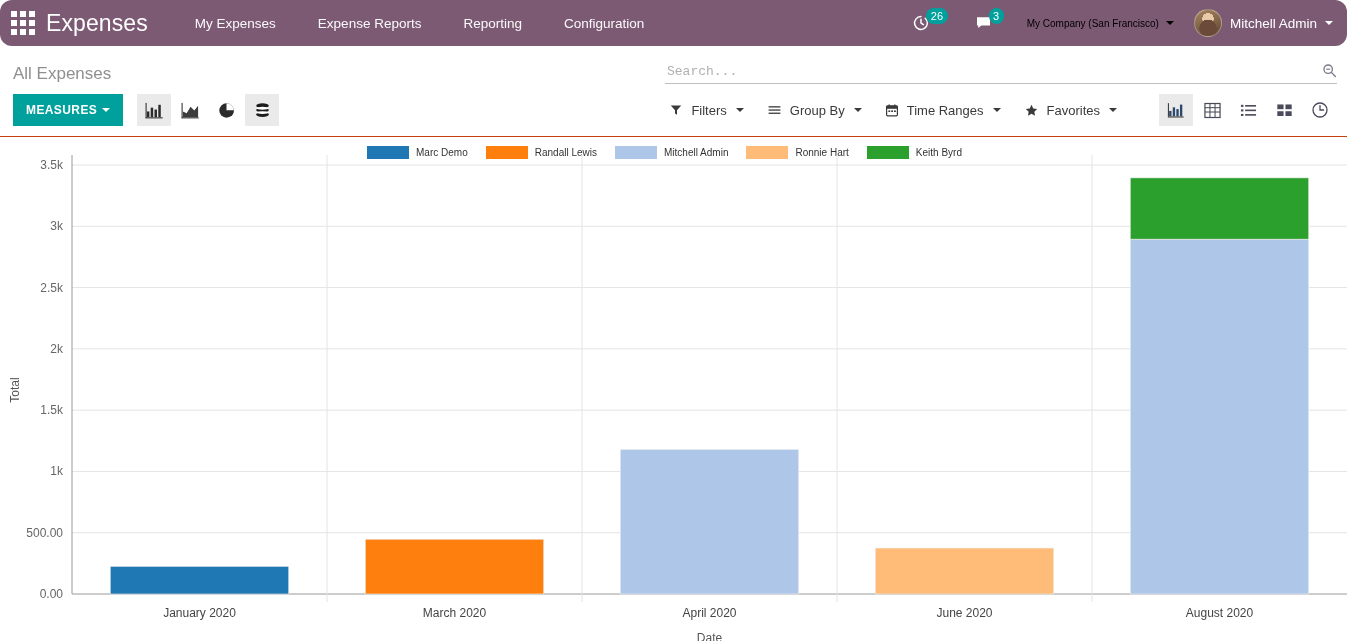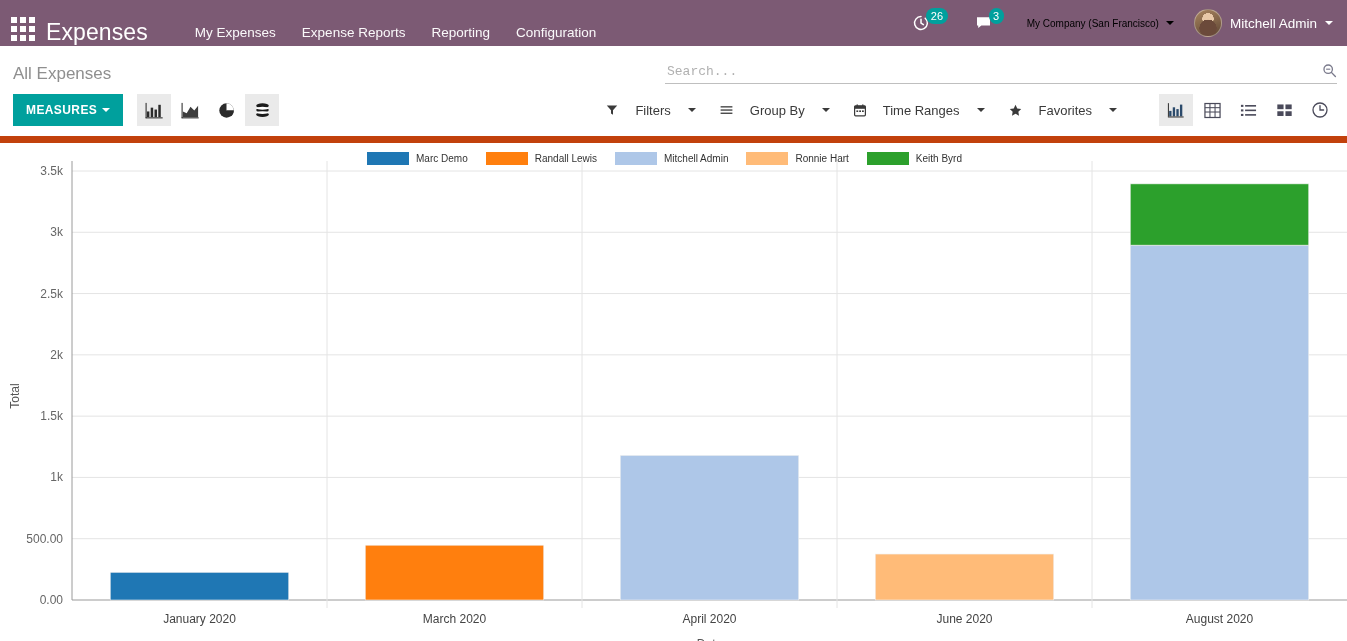--- a/index.html
+++ b/index.html
@@ -9,24 +9,25 @@
     overflow: hidden;
     font-family: "Liberation Sans", sans-serif;
     background: #ffffff;
   }
 
   
   .navbar {
     height: 46px;
     background: #7c5a74;
     display: flex;
-    align-items: flex-end;
+    align-items: center;
     padding: 0 10px 0 6px;
     color: #ffffff;
     position: relative;
+    border-radius: 12px;
   }
   .apps-grid {
     width: 34px; height: 34px;
     display: grid;
     grid-template-columns: repeat(3, 6px);
     grid-template-rows: repeat(3, 6px);
     gap: 3px;
     align-content: center;
     justify-content: center;
     cursor: pointer;
@@ -34,21 +35,21 @@
   }
   .apps-grid i { background: #ffffff; display: block; width: 6px; height: 6px; }
   .brand {
     font-size: 23px;
     font-weight: 400;
     letter-spacing: .1px;
     margin-right: 34px;
     color: #fff;
     white-space: nowrap;
   }
-  .mainmenu { display: flex; align-items: center; gap: 0px; }
+  .mainmenu { display: flex; align-items: center; gap: 16px; }
   .mainmenu a {
     color: #ffffff;
     font-size: 13.5px;
     text-decoration: none;
     padding: 6px 13px;
     white-space: nowrap;
     opacity: .97;
   }
   .nav-right {
     margin-left: auto;
@@ -104,21 +105,21 @@
       radial-gradient(circle at 50% 70%, #6b4a3a 0 38%, transparent 39%),
       radial-gradient(circle at 50% 34%, #e8c9a8 0 26%, transparent 27%),
       linear-gradient(160deg, #a8855f, #5d4433);
     border: 1px solid rgba(255,255,255,.35);
     flex: none;
   }
 
   
   .control-panel {
     background: #ffffff;
-    border-bottom: 7px solid #c2410c;
+    border-bottom: 1px solid #c2410c;
   }
   .cp-row1 {
     display: flex;
     align-items: flex-end;
     padding: 8px 10px 4px 13px;
     height: 42px;
   }
   .breadcrumb {
     font-size: 17px;
     color: #8f8f8f;
@@ -176,21 +177,21 @@
   }
   .ct-btn.active { background: #eaeaea; }
 
   .cp-filters {
     margin-left: auto;
     display: flex;
     align-items: center;
     gap: 0px;
   }
   .filter-btn {
-    display: flex; align-items: center; gap: 17px;
+    display: flex; align-items: center; gap: 9px;
     font-size: 13px;
     color: #3a3a3a;
     padding: 7px 12px;
     cursor: pointer;
     white-space: nowrap;
     background: transparent;
     border: 0;
     font-family: "Liberation Sans", sans-serif;
   }
   .view-switcher {

